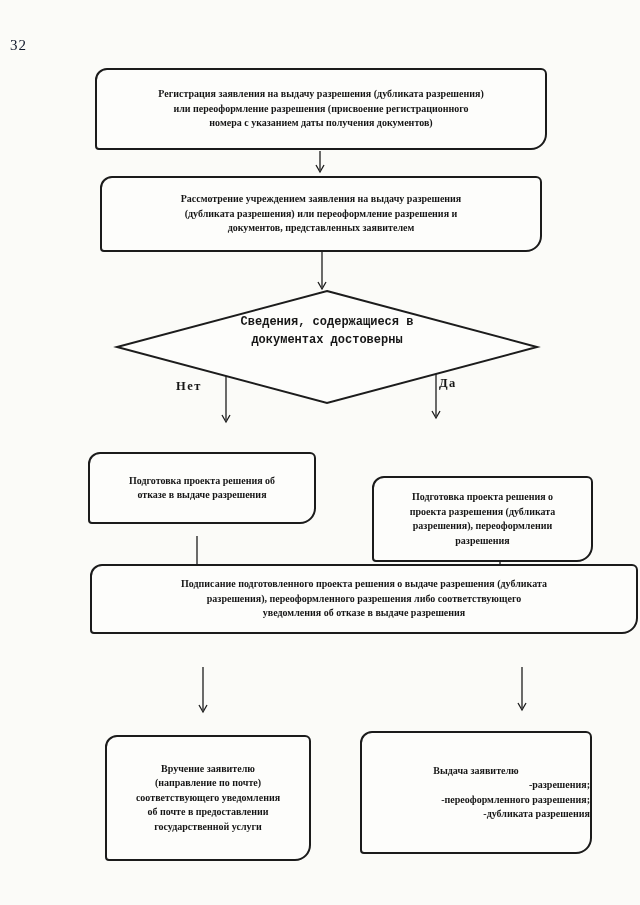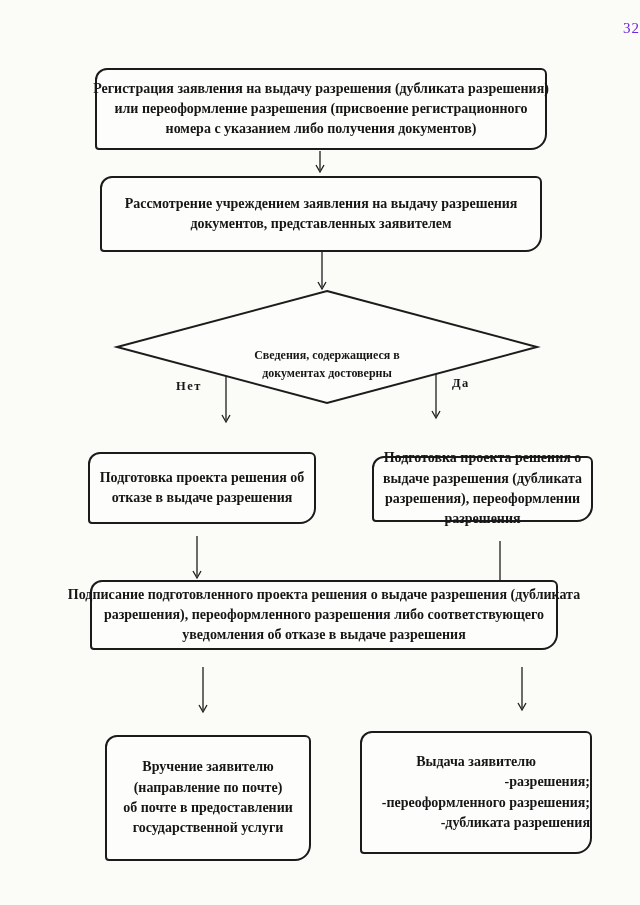--- a/index.html
+++ b/index.html
@@ -3,41 +3,41 @@
 <meta charset="utf-8">
 <style>
   html,body{margin:0;padding:0}
   body{
     width:640px;height:905px;position:relative;overflow:hidden;
     background:#fbfbf8;
     font-family:"Liberation Serif","DejaVu Serif",serif;
     color:#161616;
   }
   .pageno{
-    position:absolute;top:20px;left:10px;width:630px;
-    text-align:right;font-size:15px;letter-spacing:1px;color:#6d28d9;
+    position:absolute;top:37px;left:10px;width:630px;
+    text-align:left;font-size:15px;letter-spacing:1px;color:#0f172a;
   }
   svg.connectors{position:absolute;left:0;top:0;width:640px;height:905px}
   .box{
     position:absolute;box-sizing:border-box;
     border:2px solid #1b1b1b;border-radius:12px 6px 16px 4px;
     background:#fdfdfb;
     display:flex;flex-direction:column;align-items:center;justify-content:center;
-    font-weight:700;font-size:14px;line-height:1.45;text-align:center;
+    font-weight:700;font-size:10px;line-height:1.45;text-align:center;
   }
   .ln{white-space:nowrap}
   .diamond-label{
-    position:absolute;left:217px;top:346px;width:220px;
-    text-align:center;font-weight:700;font-size:12px;line-height:1.5;
+    position:absolute;left:217px;top:313px;width:220px;
+    text-align:center;font-weight:700;font-size:12px;line-height:1.5;font-family:Liberation Mono, monospace;
   }
   .branch{
     position:absolute;font-weight:700;font-size:12.5px;letter-spacing:1.5px;font-family:Liberation Serif, serif;
   }
   .branch-no{left:176px;top:379px}
-  .branch-yes{left:452px;top:376px}
+  .branch-yes{left:439px;top:376px}
   .box-issuance{align-items:flex-end}
   .box-issuance .ttl{text-align:center;width:100%}
   .box-issuance .li{text-align:left;padding-left:7px}
 </style>
 </head>
 <body>
 
 <div class="pageno">32</div>
 
 <svg class="connectors" viewBox="0 0 640 905" fill="none" stroke="#1c1c1c" stroke-width="1.3">
@@ -72,57 +72,59 @@
   </g>
   <g>
     <line x1="522" y1="667" x2="522" y2="708"></line>
     <path d="M518 703 L522 710 L526 703"></path>
   </g>
 </svg>
 
 <div class="box" style="left:95px;top:68px;width:452px;height:82px">
   <div class="ln">Регистрация заявления на выдачу разрешения (дубликата разрешения)</div>
   <div class="ln">или переоформление разрешения (присвоение регистрационного</div>
-  <div class="ln">номера с указанием либо получения документов)</div>
+  <div class="ln">номера с указанием даты получения документов)</div>
 </div>
 
 <div class="box" style="left:100px;top:176px;width:442px;height:76px">
   <div class="ln">Рассмотрение учреждением заявления на выдачу разрешения</div>
+  <div class="ln">(дубликата разрешения) или переоформление разрешения и</div>
   <div class="ln">документов, представленных заявителем</div>
 </div>
 
 <div class="diamond-label">
   <div class="ln">Сведения, содержащиеся в</div>
   <div class="ln">документах достоверны</div>
 </div>
 
 <div class="branch branch-no">Нет</div>
 <div class="branch branch-yes">Да</div>
 
 <div class="box" style="left:88px;top:452px;width:228px;height:72px">
   <div class="ln">Подготовка проекта решения об</div>
   <div class="ln">отказе в выдаче разрешения</div>
 </div>
 
-<div class="box" style="left:372px;top:456px;width:221px;height:66px">
+<div class="box" style="left:372px;top:476px;width:221px;height:86px">
   <div class="ln">Подготовка проекта решения о</div>
-  <div class="ln">выдаче разрешения (дубликата</div>
+  <div class="ln">проекта разрешения (дубликата</div>
   <div class="ln">разрешения), переоформлении</div>
   <div class="ln">разрешения</div>
 </div>
 
-<div class="box" style="left:90px;top:580px;width:468px;height:70px">
+<div class="box" style="left:90px;top:564px;width:548px;height:70px">
   <div class="ln">Подписание подготовленного проекта решения о выдаче разрешения (дубликата</div>
   <div class="ln">разрешения), переоформленного разрешения либо соответствующего</div>
   <div class="ln">уведомления об отказе в выдаче разрешения</div>
 </div>
 
 <div class="box" style="left:105px;top:735px;width:206px;height:126px">
   <div class="ln">Вручение заявителю</div>
   <div class="ln">(направление по почте)</div>
+  <div class="ln">соответствующего уведомления</div>
   <div class="ln">об почте в предоставлении</div>
   <div class="ln">государственной услуги</div>
 </div>
 
 <div class="box box-issuance" style="left:360px;top:731px;width:232px;height:123px">
   <div class="ln ttl">Выдача заявителю</div>
   <div class="ln li">-разрешения;</div>
   <div class="ln li">-переоформленного разрешения;</div>
   <div class="ln li">-дубликата разрешения</div>
 </div>

